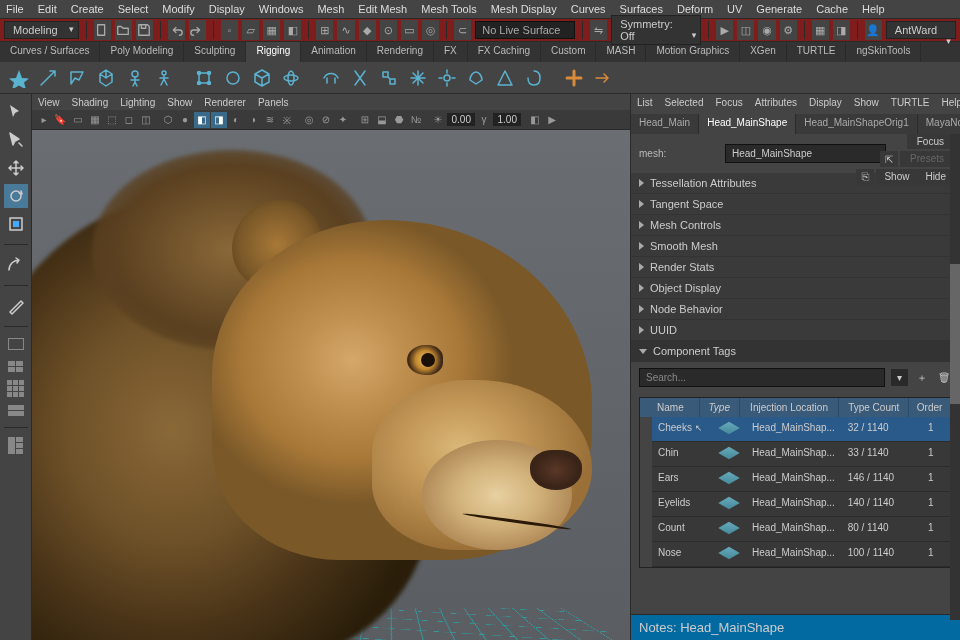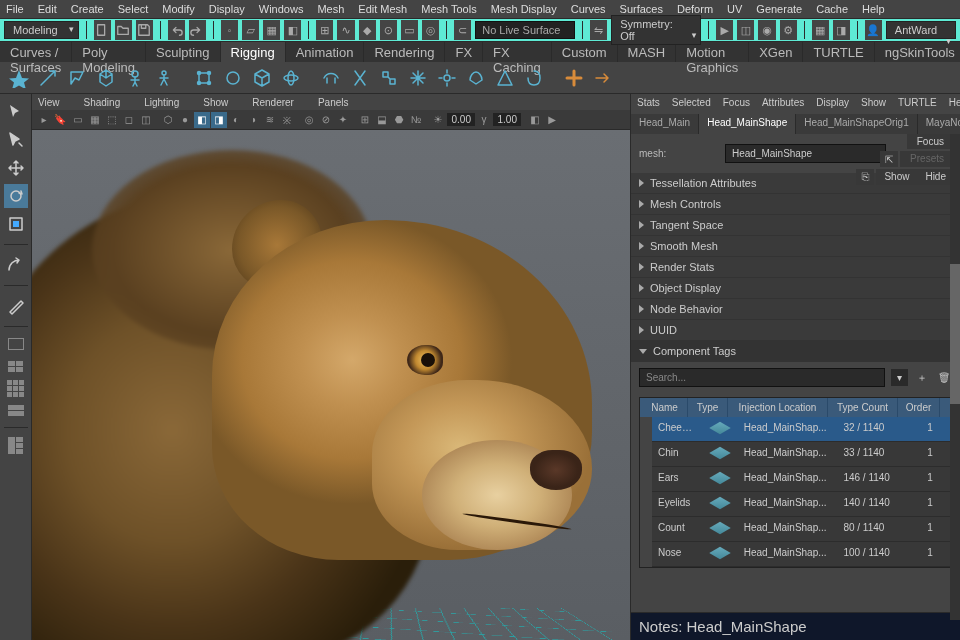--- a/index.html
+++ b/index.html
@@ -3,30 +3,30 @@
 <meta charset="utf-8">
 <style>
   * { box-sizing: border-box; margin: 0; padding: 0; font-family: Arial, sans-serif; }
   body { width: 960px; height: 640px; background: #444; color: #ccc; font-size: 11px; overflow: hidden; user-select: none; }
 
   
   .menubar { display: flex; background: #444; padding: 2px 6px; gap: 14px; font-size: 11px; color: #ddd; height: 18px; align-items: center; }
   .menubar span { cursor: pointer; }
 
   
-  .row2 { display: flex; align-items: center; background: #5eead4; border-top: 1px solid #2a2a2a; border-bottom: 1px solid #2a2a2a; height: 24px; padding: 0 4px; gap: 4px; font-size: 11px; }
+  .row2 { display: flex; align-items: center; background: #7f1d1d; border-top: 1px solid #2a2a2a; border-bottom: 1px solid #2a2a2a; height: 24px; padding: 0 4px; gap: 4px; font-size: 11px; }
   .dropdown { background: #333; border: 1px solid #222; color: #ccc; padding: 2px 20px 2px 8px; font-size: 11px; position: relative; }
   .dropdown::after { content: '▾'; position: absolute; right: 4px; font-size: 9px; }
   .vsep { width: 1px; height: 18px; background: #2a2a2a; margin: 0 3px; }
   .iconbtn { width: 20px; height: 20px; background: #444; display: flex; align-items: center; justify-content: center; color: #aaa; font-size: 11px; cursor: pointer; }
   .iconbtn svg { width: 14px; height: 14px; }
   .textfield { background: #222; border: 1px solid #111; color: #aaa; padding: 2px 6px; font-size: 11px; min-width: 80px; }
 
   
-  .shelftabs { display: flex; background: #333; height: 20px; font-size: 13px; align-items: stretch; }
+  .shelftabs { display: flex; background: #333; height: 20px; font-size: 10px; align-items: stretch; }
   .shelftab { padding: 3px 10px; color: #bbb; background: #333; border-right: 1px solid #2a2a2a; cursor: pointer; }
   .shelftab.active { background: #444; color: #fff; }
 
   
   .shelf { display: flex; background: #444; height: 32px; padding: 2px 6px; gap: 3px; align-items: center; border-bottom: 1px solid #2a2a2a; }
   .shelficon { width: 26px; height: 26px; display: flex; align-items: center; justify-content: center; color: #5ab3d1; cursor: pointer; }
   .shelficon.orange { color: #d88b3a; }
   .shelficon svg { width: 20px; height: 20px; }
 
   
@@ -36,21 +36,21 @@
   .toolbox { width: 32px; background: #444; display: flex; flex-direction: column; align-items: center; padding-top: 6px; gap: 4px; border-right: 1px solid #2a2a2a; }
   .tool { width: 24px; height: 24px; display: flex; align-items: center; justify-content: center; cursor: pointer; color: #ccc; }
   .tool.active { background: #4a7a9a; }
   .tool svg { width: 18px; height: 18px; }
   .toolsep { width: 24px; height: 1px; background: #2a2a2a; margin: 4px 0; }
   .minigrid { display: grid; grid-template-columns: repeat(3, 5px); grid-template-rows: repeat(3, 5px); gap: 1px; }
   .minigrid span { background: #888; }
 
   
   .viewcol { flex: 1; display: flex; flex-direction: column; background: #555; }
-  .panelmenu { display: flex; background: #444; padding: 2px 6px; gap: 24px; font-size: 10px; color: #ccc; height: 16px; align-items: center; }
+  .panelmenu { display: flex; background: #444; padding: 2px 6px; gap: 12px; font-size: 10px; color: #ccc; height: 16px; align-items: center; }
   .paneltool { display: flex; background: #3a3a3a; padding: 2px 4px; gap: 1px; height: 20px; align-items: center; border-bottom: 1px solid #2a2a2a; }
   .ptbtn { width: 16px; height: 16px; display: flex; align-items: center; justify-content: center; color: #999; cursor: pointer; font-size: 10px; }
   .ptbtn.cube { background: #3a6a8a; color: #fff; }
   .numbox { background: #222; color: #ccc; padding: 1px 4px; font-size: 10px; min-width: 28px; text-align: right; }
   .viewport { flex: 1; background: linear-gradient(180deg, #6a6e73 0%, #5a5e63 100%); position: relative; overflow: hidden; }
 
   
   .lion { position: absolute; left: 0; top: -10px; width: 570px; height: 540px; }
   .mane { position: absolute; left: -60px; top: 70px; width: 460px; height: 470px; background: radial-gradient(ellipse 260px 280px at 200px 240px, #8a6838 0%, #6e5128 40%, #4a3418 70%, #2a1e0a 100%); border-radius: 60% 55% 40% 30%; filter: blur(2px); }
   .mane::before { content: ''; position: absolute; left: 120px; top: -40px; width: 280px; height: 200px; background: radial-gradient(ellipse, #8a6838 0%, #5a4020 60%, transparent 100%); border-radius: 50%; }
@@ -90,28 +90,28 @@
   .searchbox { flex: 1; background: #2a2a2a; border: 1px solid #111; padding: 3px 6px; color: #888; }
   .dropbtn { background: #2a2a2a; padding: 3px 6px; cursor: pointer; }
 
   .tagtable { margin: 4px 8px; border: 1px solid #222; }
   .taghead { display: flex; background: #3a5a7a; font-size: 10px; }
   .taghead div { padding: 4px 4px; border-right: 1px solid #2a4a6a; text-align: center; }
   .tagrow { display: flex; font-size: 10px; border-bottom: 1px solid #2c2c2c; cursor: pointer; margin-left: 12px; }
   .tagrow div { padding: 5px 4px; overflow: hidden; white-space: nowrap; text-overflow: ellipsis; }
   .tagrow.sel { background: #2a5a8a; }
   .tagrow:not(.sel) { background: #383838; }
-  .c-name { width: 48px; text-align: left; padding-left: 6px !important; }
-  .c-type { width: 40px; text-align: center; }
+  .c-name { width: 60px; text-align: left; padding-left: 6px !important; }
+  .c-type { width: 40px; text-align: center; font-style: italic; }
   .c-loc { width: 100px; text-align: left; }
   .c-count { width: 70px; }
   .c-order { width: 42px; text-align: center; }
   .cubeicon { display: inline-block; width: 12px; height: 12px; background: linear-gradient(135deg, #6ab 0%, #489 100%); transform: rotate(45deg) skew(-15deg, -15deg); }
 
-  .notes { padding: 5px 8px; background: #0f172a; border-top: 1px solid #2a2a2a; font-size: 15px; margin-top: auto; }
+  .notes { padding: 5px 8px; background: #0369a1; border-top: 1px solid #2a2a2a; font-size: 13px; margin-top: auto; }
   .scrollbar { position: absolute; right: 0; top: 40px; bottom: 20px; width: 10px; background: #333; }
   .scrollthumb { position: absolute; top: 130px; width: 100%; height: 140px; background: #666; }
 
   
   svg { fill: none; stroke: currentColor; stroke-width: 1.5; stroke-linecap: round; stroke-linejoin: round; }
 </style>
 </head>
 <body>
 
 <div class="menubar" id="menubar">
@@ -464,21 +464,21 @@
         <div class="muzzle"></div>
         <div class="nose"></div>
         <div class="eye"></div>
         <div class="mouth"></div>
       </div>
     </div>
   </div>
 
   <div class="rightpanel">
     <div class="rmenu" id="rmenu">
-        <span>Stats</span>
+        <span>List</span>
         <span>Selected</span>
         <span>Focus</span>
         <span>Attributes</span>
         <span>Display</span>
         <span>Show</span>
         <span>TURTLE</span>
         <span>Help</span>
       </div>
     <div class="rtabs" id="rtabs">
         <div class="rtab">Head_Main</div>
@@ -508,25 +508,25 @@
       <div style="width:60px"></div>
     </div>
 
     <div class="attrlist" id="attrlist">
         <div class="attrsection">
           <span class="arrow"></span>
           <span>Tessellation Attributes</span>
         </div>
         <div class="attrsection">
           <span class="arrow"></span>
+          <span>Tangent Space</span>
+        </div>
+        <div class="attrsection">
+          <span class="arrow"></span>
           <span>Mesh Controls</span>
-        </div>
-        <div class="attrsection">
-          <span class="arrow"></span>
-          <span>Tangent Space</span>
         </div>
         <div class="attrsection">
           <span class="arrow"></span>
           <span>Smooth Mesh</span>
         </div>
         <div class="attrsection">
           <span class="arrow"></span>
           <span>Render Stats</span>
         </div>
         <div class="attrsection">

